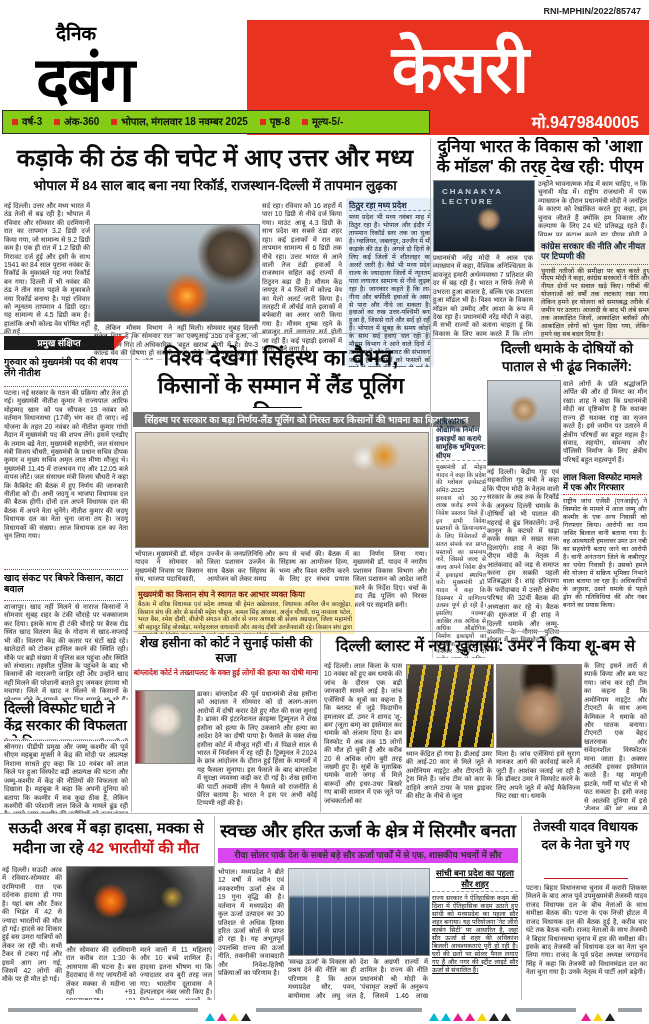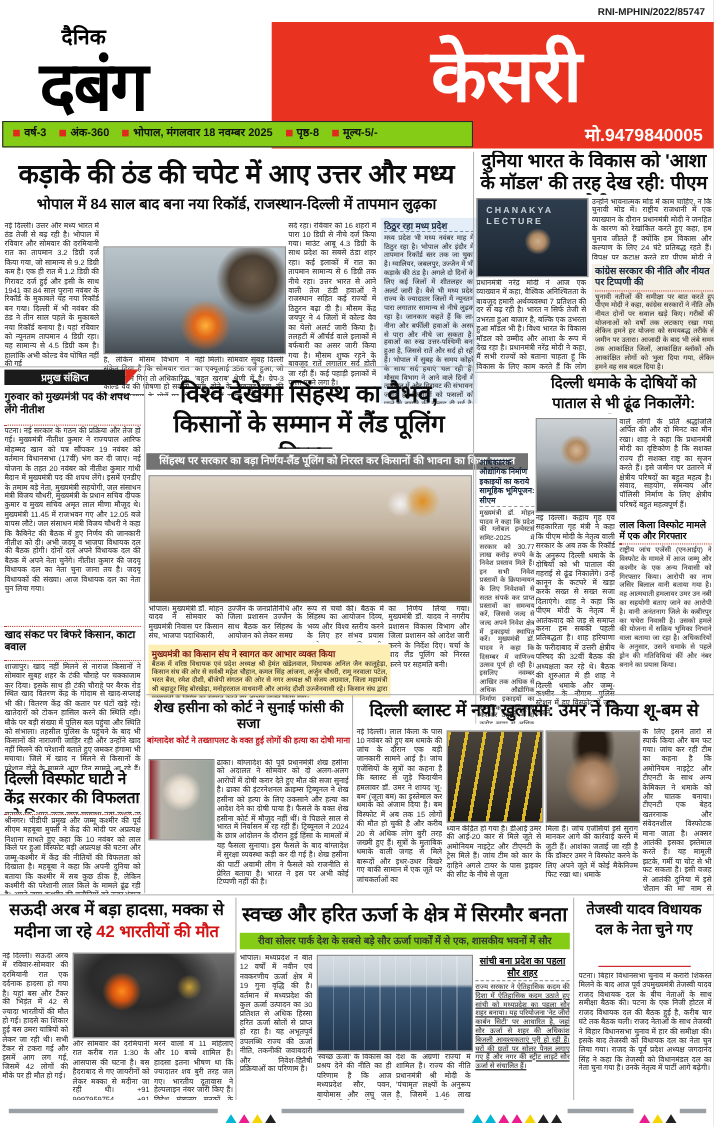--- a/index.html
+++ b/index.html
@@ -169,21 +169,21 @@
   <div class="photo" style="left:66px;top:866px;width:146px;height:76px;border:1px solid #888;
        background:radial-gradient(circle at 30% 45%, #ff8c1a 0%, #d95510 8%, rgba(0,0,0,0) 16%),
                   radial-gradient(circle at 72% 40%, #caa23a 0%, rgba(0,0,0,0) 10%),
                   radial-gradient(ellipse at 40% 30%, #3b3b3b 0%, #2a2a2a 35%, rgba(0,0,0,0) 60%),
                   linear-gradient(180deg,#6e6e6e 0%,#4c4c4c 55%,#2e2e2e 100%);"></div>
 
   <div class="abs body-sm clip" style="left:66px;top:946px;width:70px;height:54px;">और सोमवार की दरमियानी रात करीब रात 1:30 के आसपास की घटना है। बस हैदराबाद से गए जायरीनों को लेकर मक्का से मदीना जा रही थी। +91 9997959754, +91 9912919546 हेल्पलाइन जारी।</div>
   <div class="abs body-sm clip" style="left:140px;top:946px;width:72px;height:54px;">मरने वालों में 11 महिलाएं और 10 बच्चे शामिल हैं। हादसा इतना भीषण था कि ज्यादातर शव बुरी तरह जल गए। भारतीय दूतावास ने हेल्पलाइन नंबर जारी किए हैं। विदेश मंत्रालय मृतकों के परिजनों के संपर्क में है। 8002440033 पर संपर्क किया जा सकता है।</div>
 
   <div class="abs headline clip" style="left:216px;top:818px;width:304px;height:26px;font-size:18px;white-space:nowrap;">स्वच्छ और हरित ऊर्जा के क्षेत्र में सिरमौर बनता</div>
-  <div class="abs clip" style="left:218px;top:848px;width:300px;height:15px;background:#84cc16;font-size:9px;font-weight:bold;color:#333;text-align:center;line-height:15px;white-space:nowrap;">रीवा सोलर पार्क देश के सबसे बड़े सौर ऊर्जा पार्कों में से एक, शासकीय भवनों में सौर</div>
+  <div class="abs clip" style="left:218px;top:848px;width:300px;height:15px;background:#d946ef;font-size:9px;font-weight:bold;color:#333;text-align:center;line-height:15px;white-space:nowrap;">रीवा सोलर पार्क देश के सबसे बड़े सौर ऊर्जा पार्कों में से एक, शासकीय भवनों में सौर</div>
 
   <div class="abs body-sm clip" style="left:218px;top:868px;width:66px;height:132px;">भोपाल। मध्यप्रदेश ने बीते 12 वर्षों में नवीन एवं नवकरणीय ऊर्जा क्षेत्र में 19 गुना वृद्धि की है। वर्तमान में मध्यप्रदेश की कुल ऊर्जा उत्पादन का 30 प्रतिशत से अधिक हिस्सा हरित ऊर्जा स्रोतों से प्राप्त हो रहा है। यह अभूतपूर्व उपलब्धि राज्य की ऊर्जा नीति, तकनीकी जवाबदारी और निवेश-हितैषी प्रक्रियाओं का परिणाम है।</div>
 
   <div class="photo" style="left:288px;top:868px;width:140px;height:86px;border:1px solid #888;
        background:repeating-linear-gradient(90deg, rgba(255,255,255,0.25) 0 1px, rgba(0,0,0,0) 1px 14px),
                   linear-gradient(180deg,#d5dde3 0%,#c2ccd4 30%,#3d5a78 34%,#2c4560 72%,#22364c 100%);"></div>
 
   <div class="abs body-sm clip" style="left:288px;top:958px;width:68px;height:42px;">'स्वच्छ ऊर्जा' के विकास को प्रश्रय देने की नीति का ही परिणाम है कि आज मध्यप्रदेश सौर, पवन, बायोमास और लघु जल विद्युत परियोजनाओं के क्षेत्र में</div>
   <div class="abs body-sm clip" style="left:360px;top:958px;width:68px;height:42px;">देश के अग्रणी राज्यों में शामिल है। राज्य की नीति प्रधानमंत्री श्री मोदी के 'पंचामृत' लक्ष्यों के अनुरूप है, जिसमें 1.46 लाख मेगावाट से अधिक का निवेश प्राप्त हुआ है।</div>
 

